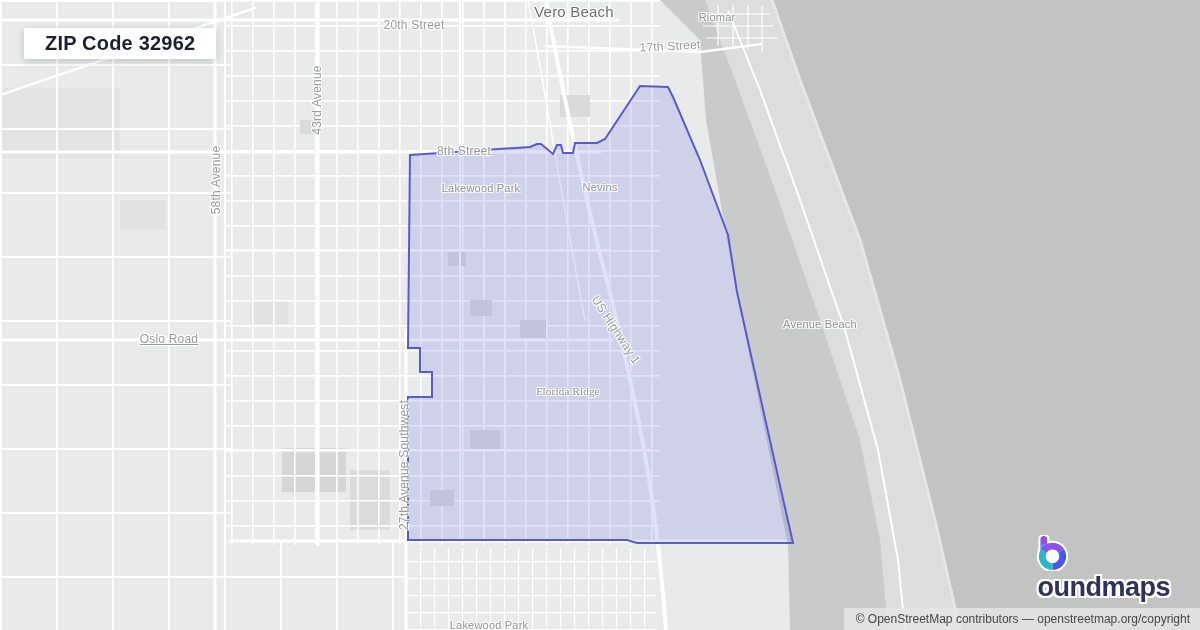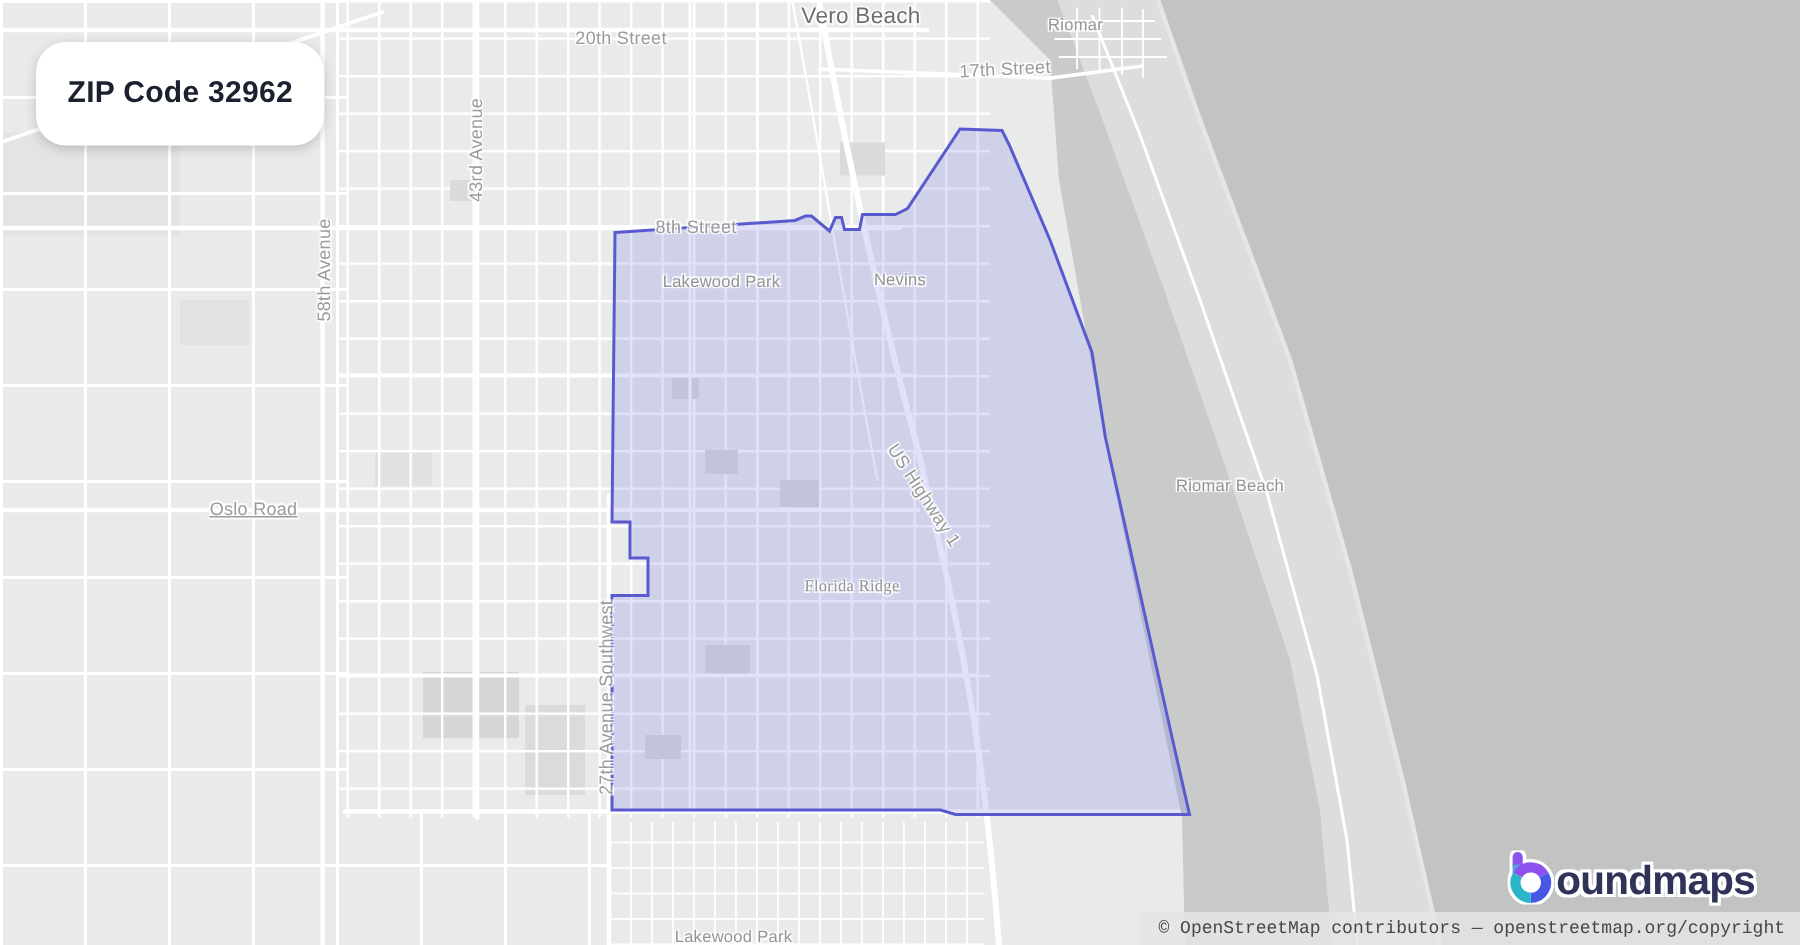--- a/index.html
+++ b/index.html
@@ -46,36 +46,37 @@
   .p-us1     { left: 616px; top: 330px; }
   .p-sbeach  { left: 820px; top: 324px; }
   .p-fridge  { left: 568px; top: 391px; font-family: Liberation Serif, serif; }
   .p-lakew   { left: 489px; top: 593px; margin-top: 32px; }
 
   
   .zip-badge {
     position: absolute;
     left: 24px; top: 28px;
     background: #ffffff;
-    border-radius: 20px;
-    padding: 23px 21px;
+    border-radius: 0;
+    padding: 4px 21px;
     box-shadow: 0 2px 8px rgba(0,0,0,.18);
     font-size: 20px;
     font-weight: 700;
     color: #1c2130;
     letter-spacing: .2px;
   }
 
   
   .logo {
     position: absolute;
     right: 30px; bottom: 27px;
     display: flex;
-    align-items: flex-end;
+    align-items: flex-start;
     gap: 1px;
+    flex-direction: column;
   }
   .logo-text {
     font-size: 27px;
     font-weight: 700;
     color: #2e3357;
     letter-spacing: -0.5px;
     text-shadow:
       -2px -2px 0 #fff, 2px -2px 0 #fff, -2px 2px 0 #fff, 2px 2px 0 #fff,
        0 -2px 0 #fff, 0 2px 0 #fff, -2px 0 0 #fff, 2px 0 0 #fff;
   }
@@ -83,21 +84,20 @@
     position: absolute;
     right: 0; bottom: 0;
     height: 22px;
     display: flex;
     align-items: center;
     padding: 0 10px 0 12px;
     background: rgba(229,229,229,.85);
     font-size: 12px;
     color: #474747;
     white-space: nowrap;
-    font-family: Liberation Mono, monospace;
   }
 </style>
 </head>
 <body>
 
 <div class="map-wrap">
   <svg class="map" width="1200" height="630" viewBox="0 0 1200 630">
     <defs>
       <pattern id="gdense" width="21" height="25" patternUnits="userSpaceOnUse">
         <path d="M0 0.8 H21" stroke="#ffffff" stroke-width="1.6" fill="none"></path>
@@ -199,21 +199,21 @@
   <div class="lbl lbl-place p-riomar">Riomar</div>
   <div class="lbl rot17 p-17th">17th Street</div>
   <div class="lbl rot90 p-58th">58th Avenue</div>
   <div class="lbl rot90 p-43rd">43rd Avenue</div>
   <div class="lbl p-8th">8th Street</div>
   <div class="lbl lbl-place p-poin">Lakewood Park</div>
   <div class="lbl lbl-place p-nevins">Nevins</div>
   <div class="lbl p-oslo">Oslo Road</div>
   <div class="lbl rot90 p-27th">27th Avenue Southwest</div>
   <div class="lbl rotUS1 p-us1">US Highway 1</div>
-  <div class="lbl lbl-place p-sbeach">Riomar Beach</div>
+  <div class="lbl lbl-place p-sbeach">Avenue Beach</div>
   <div class="lbl lbl-place p-fridge">Florida Ridge</div>
   <div class="lbl lbl-place p-lakew">Lakewood Park</div>
 </div>
 
 <div class="zip-badge">
   <span>ZIP Code 32962</span>
 </div>
 
 <div class="logo">
   <svg width="31" height="36" viewBox="0 0 32 37">

